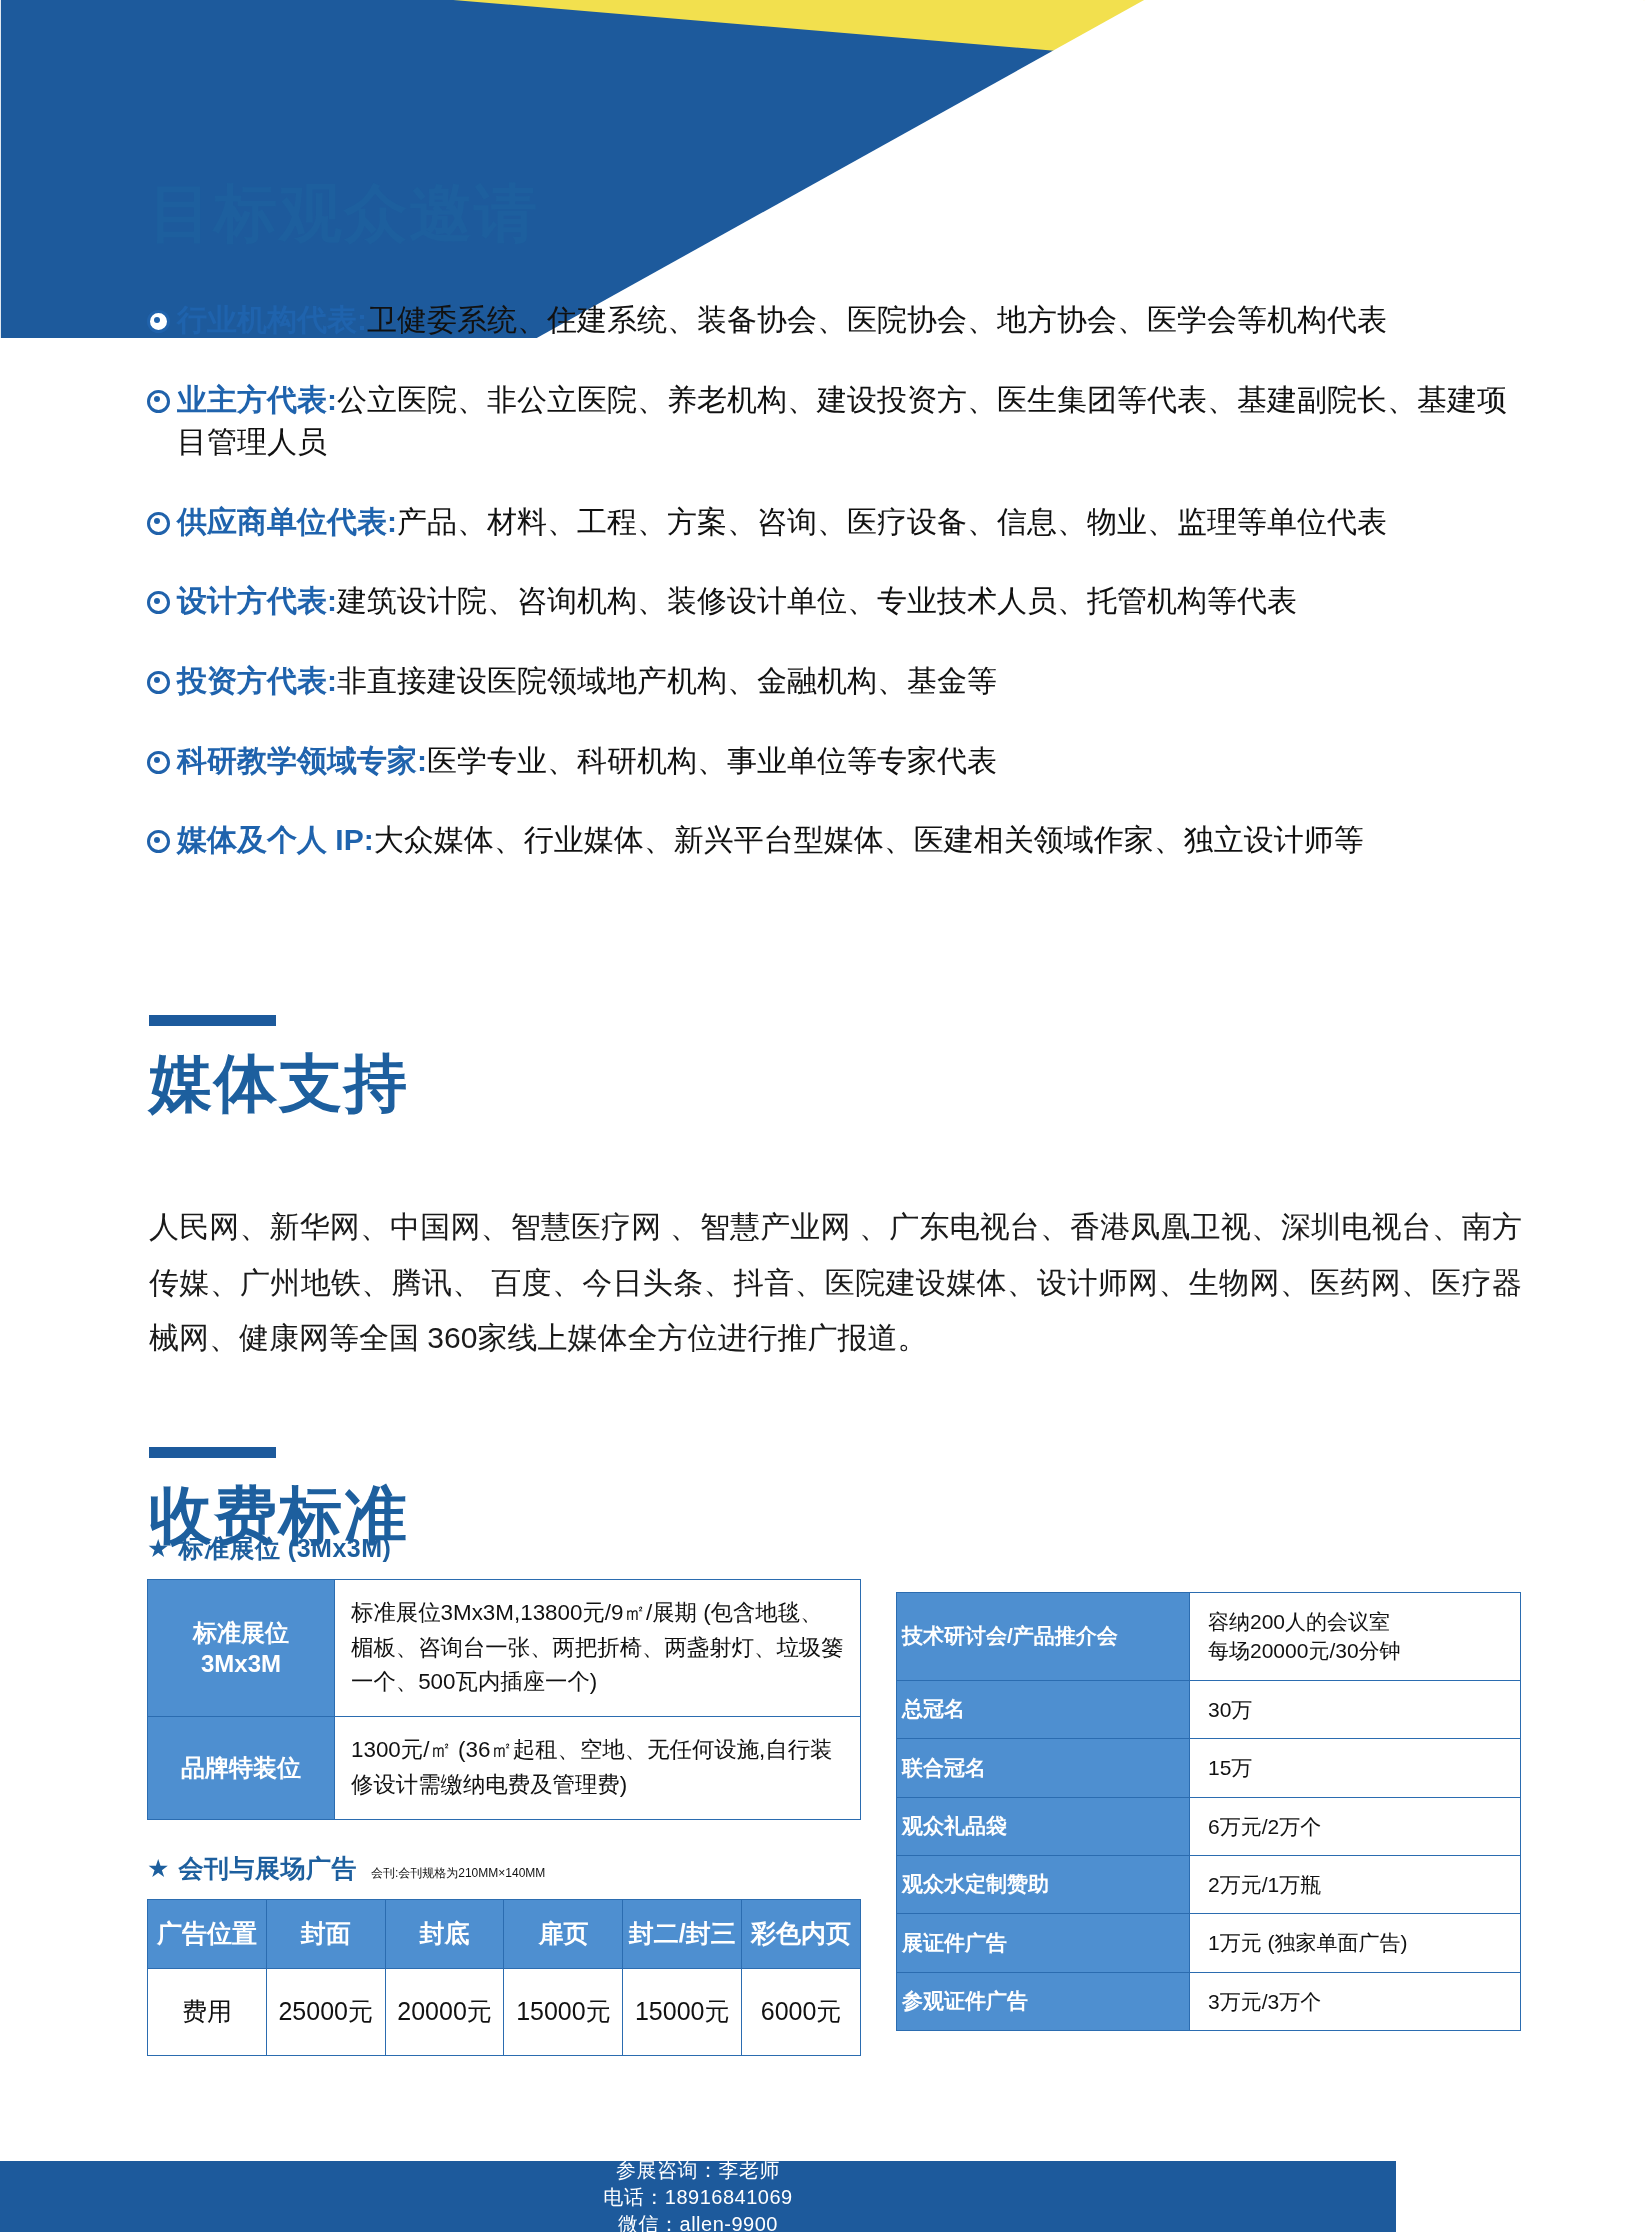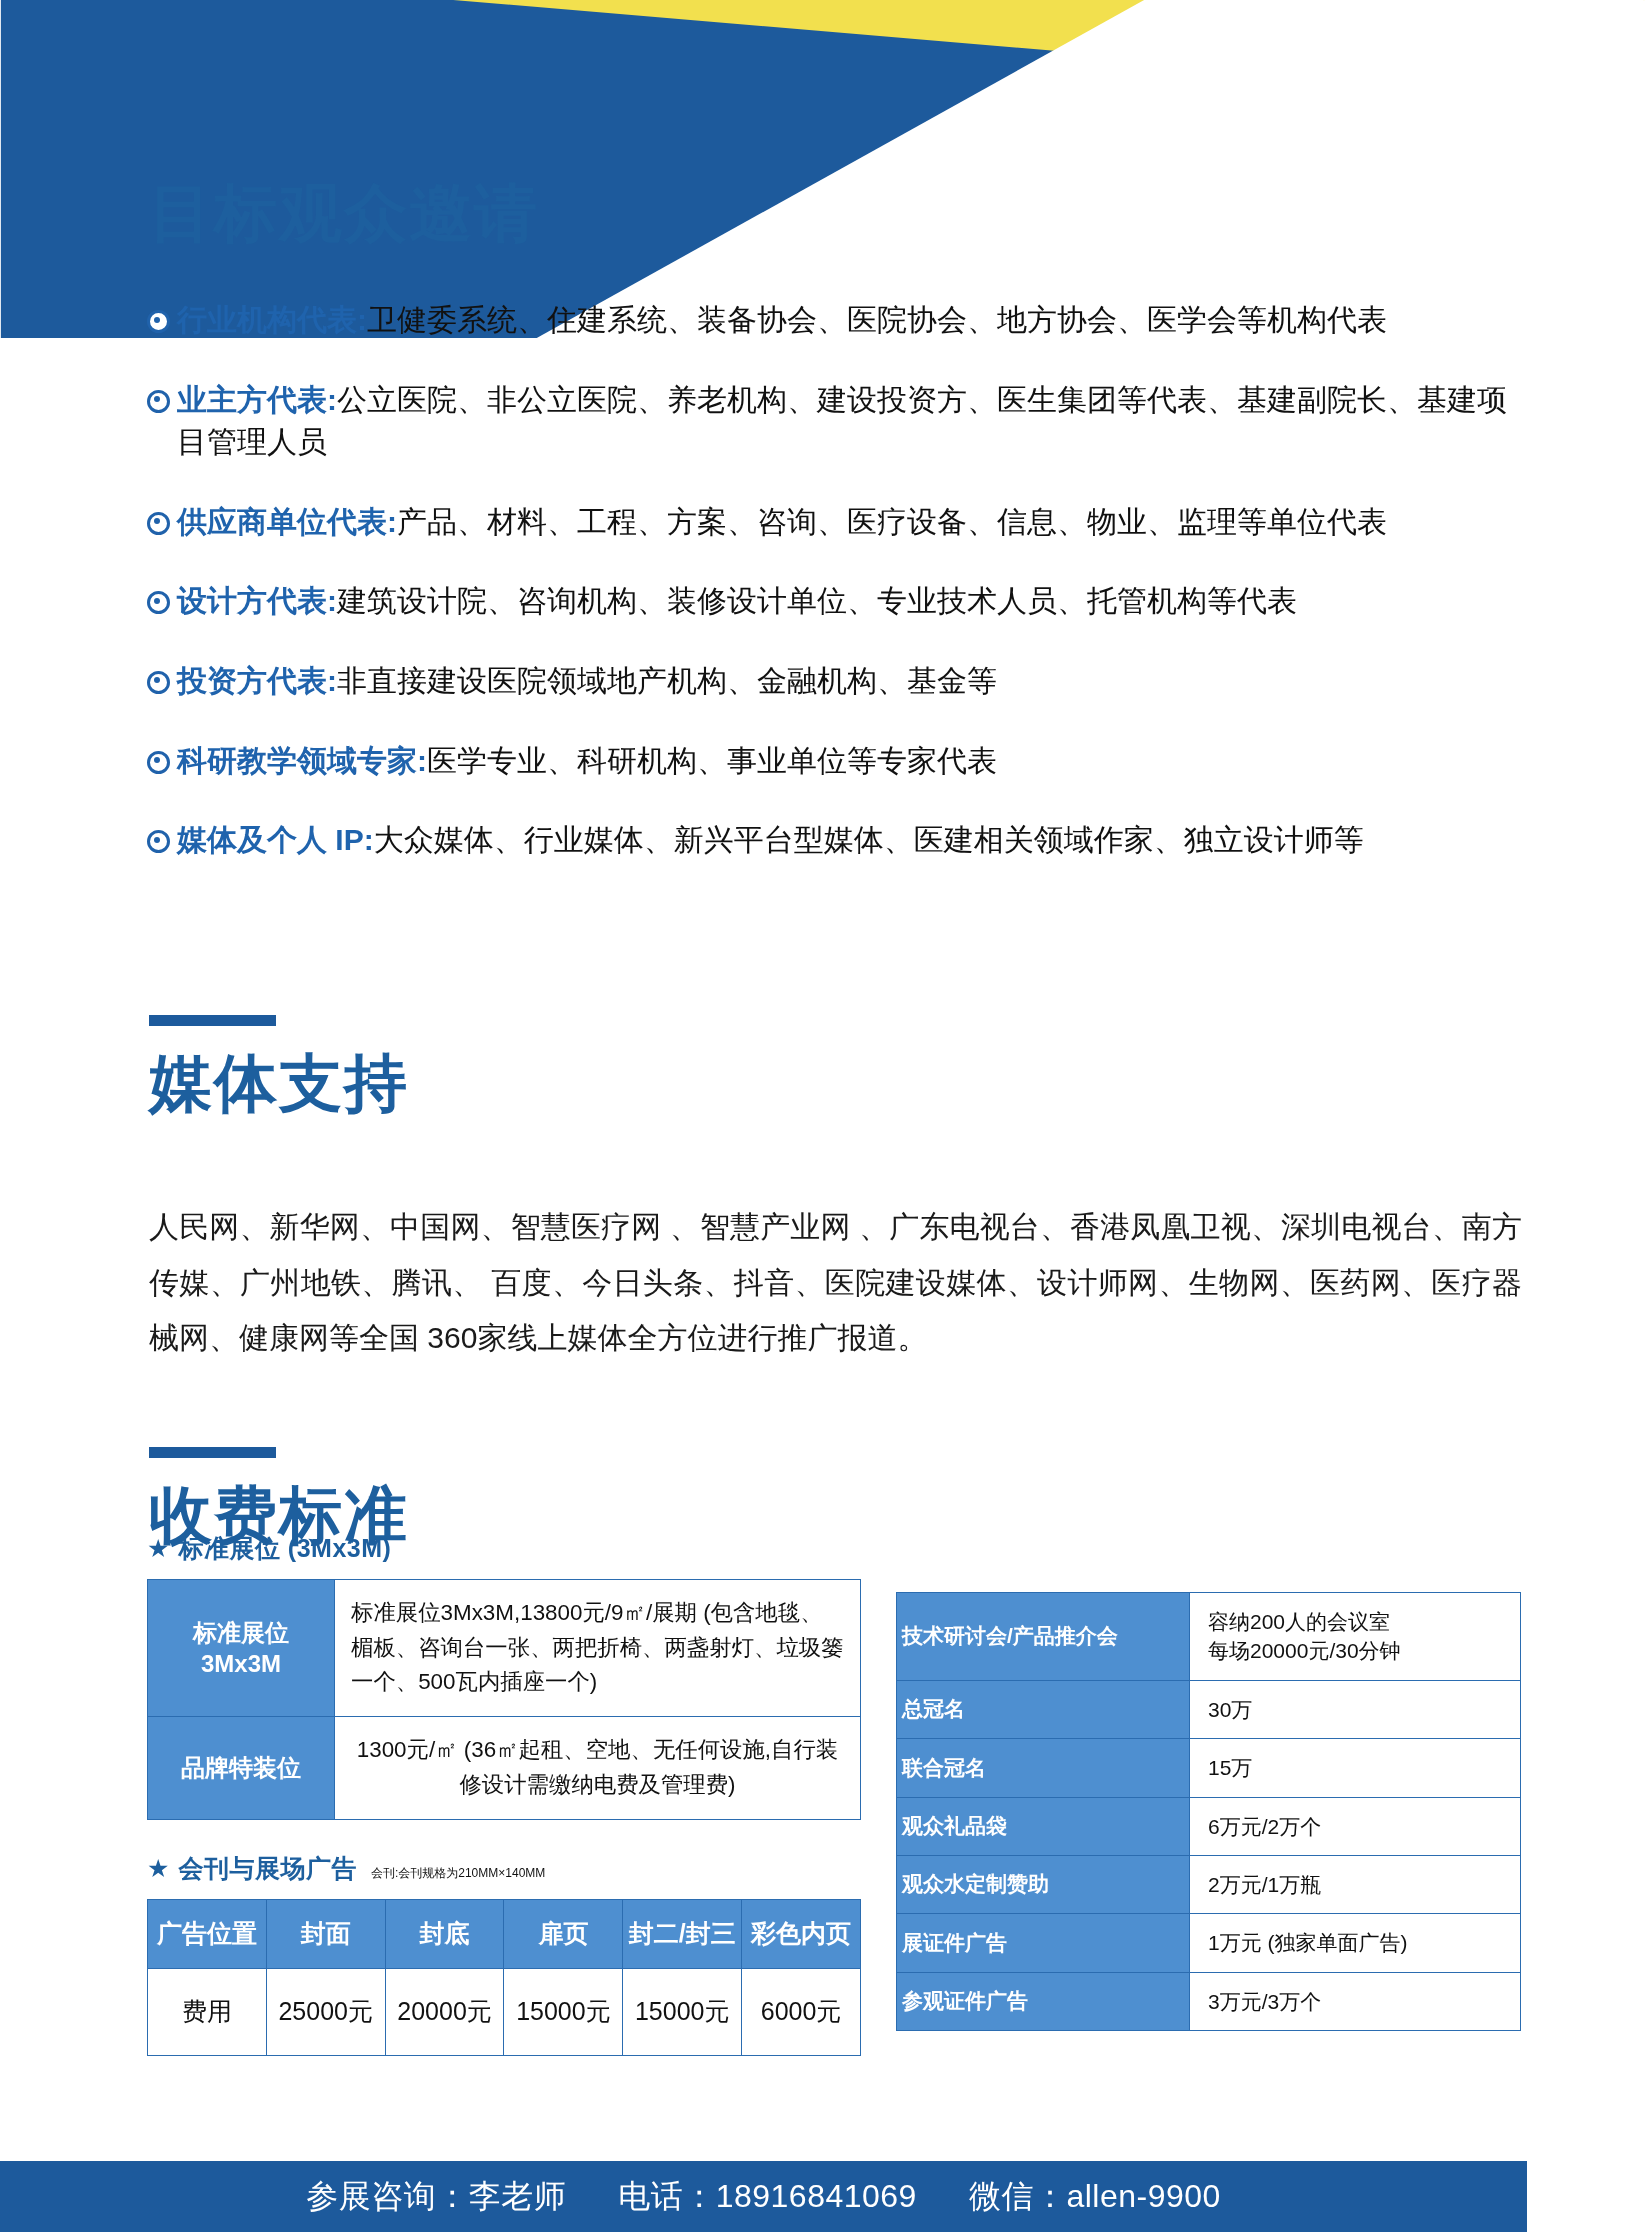--- a/index.html
+++ b/index.html
@@ -57,21 +57,21 @@
   #booth-table td{border:1px solid #2b6cb0;vertical-align:middle;}
   #booth-table .hdr{
     background:#4e8fd0;color:#fff;font-weight:bold;font-size:24px;
     text-align:center;width:174px;line-height:1.3;padding:10px 6px;
   }
   #booth-table .val{
     background:#fff;color:#111;font-size:22.4px;line-height:1.55;
     padding:16px 16px;
     margin-left:17px;
   }
-  #booth-table .val.center{text-align:center;}
+  #booth-table .val.center{}
 
   
   #ad-table{width:714px;table-layout:fixed;margin-top:4px;}
   #ad-table th,#ad-table td{border:1px solid #2b6cb0;text-align:center;}
   #ad-table th{
     background:#4e8fd0;color:#fff;font-weight:bold;font-size:25px;
     height:68px;padding:0 4px;
   }
   #ad-table td{background:#fff;color:#111;font-size:25px;height:84px;}
 
@@ -81,24 +81,24 @@
   #spon-table .k{
     background:#4e8fd0;color:#fff;font-weight:bold;font-size:21px;
     width:282px;padding:14px 5px;line-height:1.35;
   }
   #spon-table .v{
     background:#fff;color:#111;font-size:21px;padding:14px 18px;line-height:1.4;
   }
 
   
   #footer{
-    position:absolute;left:0;bottom:0;width:1527px;height:72px;
+    position:absolute;left:0;bottom:0;width:1396px;height:72px;
     background:#1d5a9c;color:#fff;
     display:flex;align-items:center;justify-content:center;
-    font-size:32px;letter-spacing:0.5px;
+    font-size:20px;letter-spacing:0.5px;flex-direction:column;
   }
   #footer span{margin:0 26px;}
 </style>
 </head>
 <body>
 
 <div class="deco">
   <svg width="1646" height="338" viewBox="0 0 1654 340" xmlns="http://www.w3.org/2000/svg">
     <polygon points="0,0 1190,0 0,690" fill="#1d5a9c"></polygon>
     <polygon points="455,0 1654,0 1190,62" fill="#f2e04e"></polygon>

